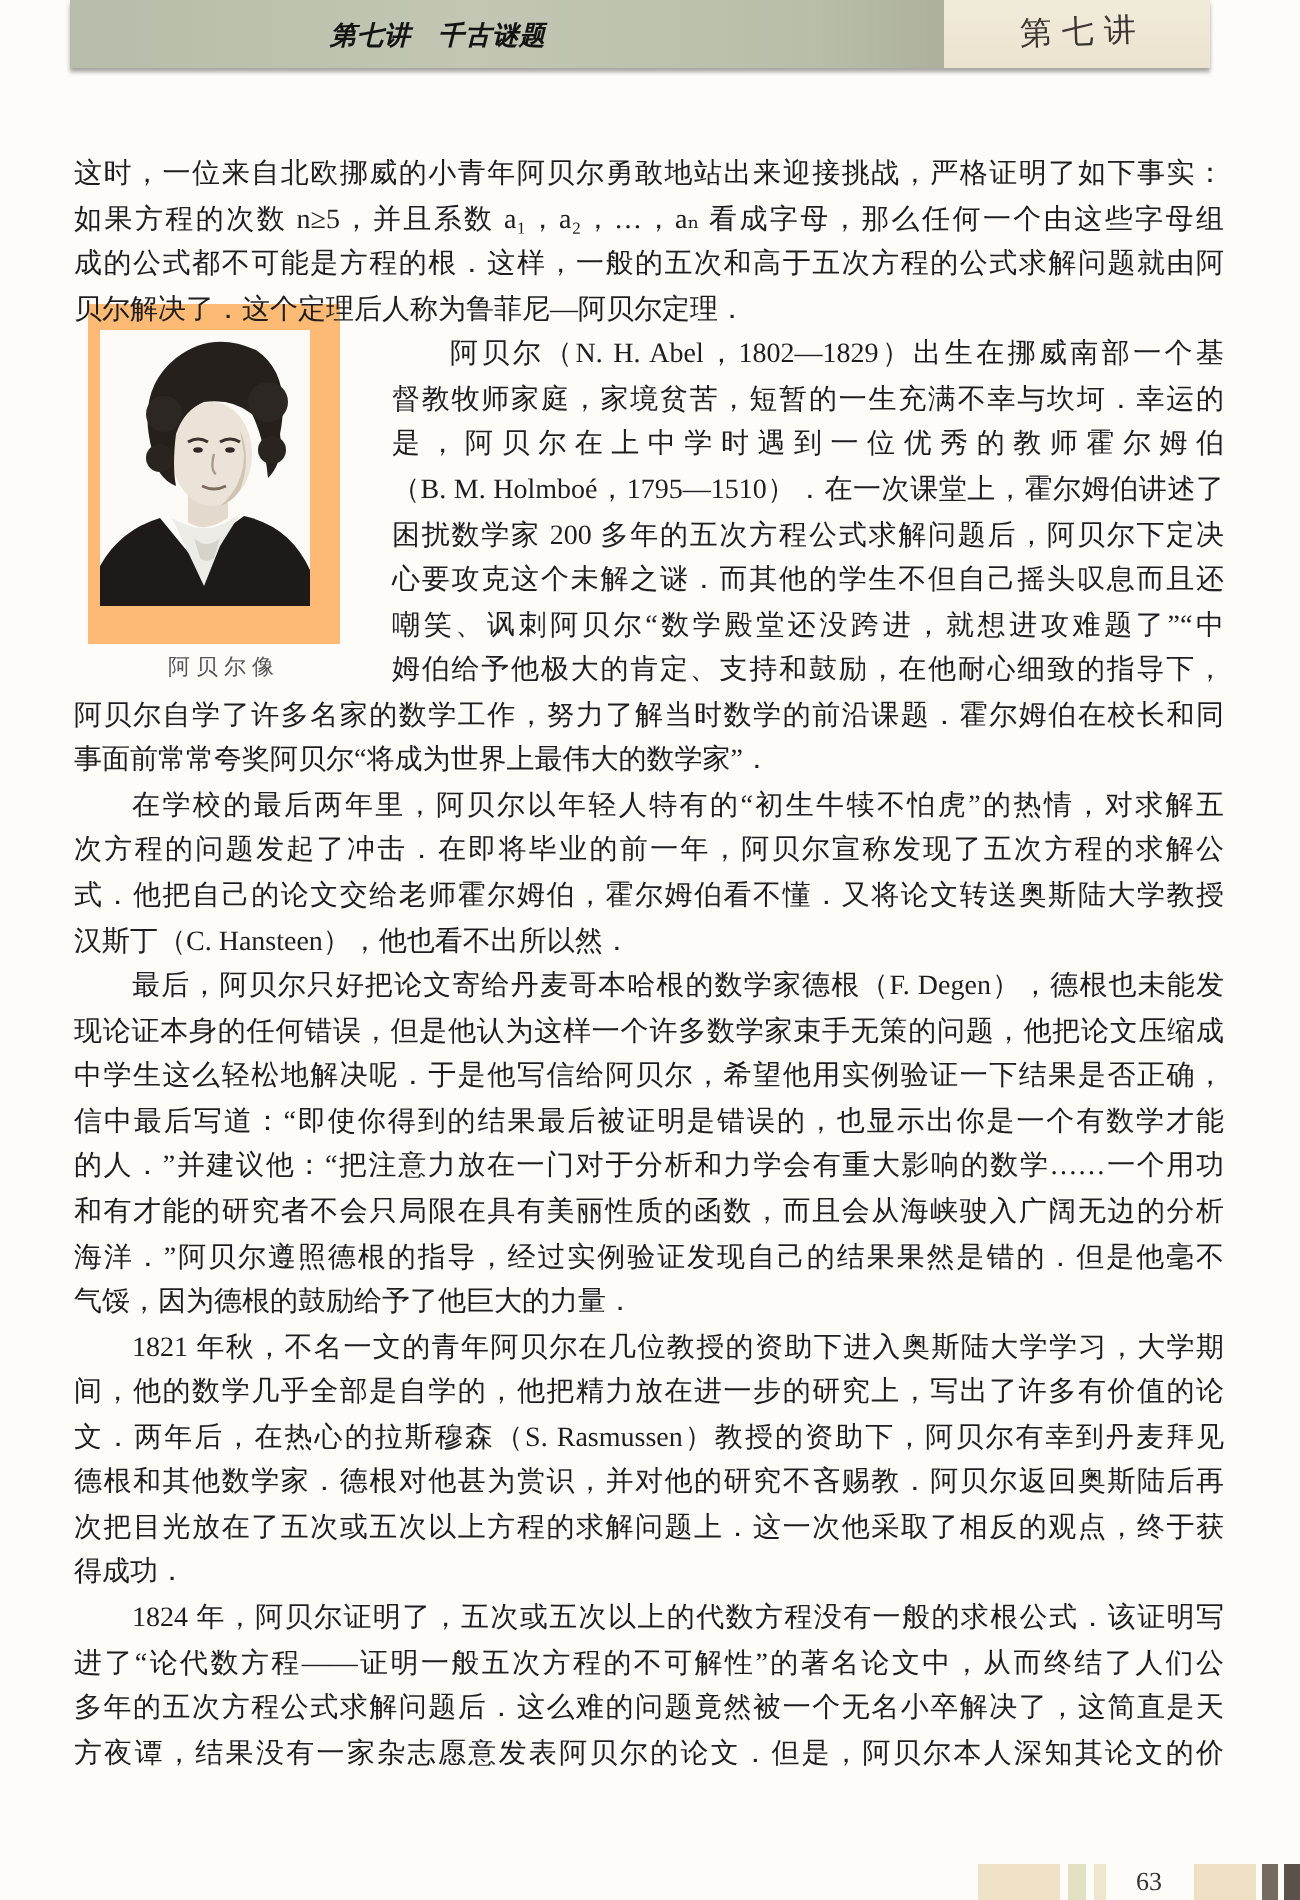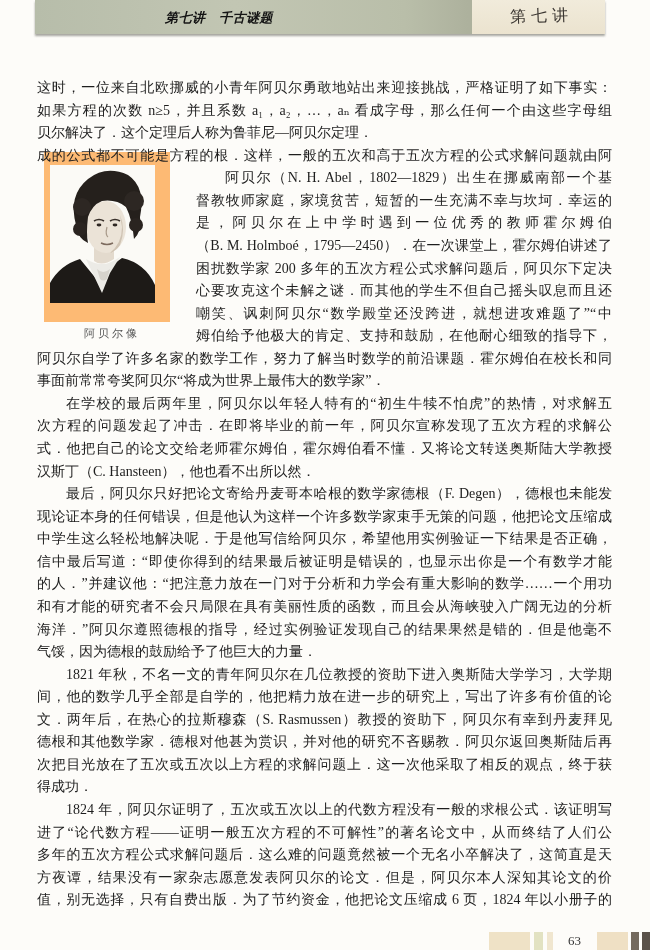--- a/index.html
+++ b/index.html
@@ -100,29 +100,29 @@
     <path d="M51,78 Q57,81 63,78" stroke="#7d6b5e" stroke-width="1.4" fill="none"></path>
   </svg>
   <div class="caption">阿贝尔像</div>
 </div>
 
 <div class="article">
 
   <div>
     <div class="ln">这时，一位来自北欧挪威的小青年阿贝尔勇敢地站出来迎接挑战，严格证明了如下事实：</div>
     <div class="ln">如果方程的次数 n≥5，并且系数 a₁，a₂，…，aₙ 看成字母，那么任何一个由这些字母组</div>
+    <div class="ln">成的公式都不可能是方程的根．这样，一般的五次和高于五次方程的公式求解问题就由阿</div>
     <div class="ln end">贝尔解决了．这个定理后人称为鲁菲尼—阿贝尔定理．</div>
-    <div class="ln">成的公式都不可能是方程的根．这样，一般的五次和高于五次方程的公式求解问题就由阿</div>
   </div>
 
   <div>
     <div class="ln rc ind">阿贝尔（N. H. Abel，1802—1829）出生在挪威南部一个基</div>
     <div class="ln rc">督教牧师家庭，家境贫苦，短暂的一生充满不幸与坎坷．幸运的</div>
     <div class="ln rc">是，阿贝尔在上中学时遇到一位优秀的教师霍尔姆伯</div>
-    <div class="ln rc">（B. M. Holmboé，1795—2450）．在一次课堂上，霍尔姆伯讲述了</div>
+    <div class="ln rc">（B. M. Holmboé，1795—1510）．在一次课堂上，霍尔姆伯讲述了</div>
     <div class="ln rc">困扰数学家 200 多年的五次方程公式求解问题后，阿贝尔下定决</div>
     <div class="ln rc">心要攻克这个未解之谜．而其他的学生不但自己摇头叹息而且还</div>
     <div class="ln rc">嘲笑、讽刺阿贝尔“数学殿堂还没跨进，就想进攻难题了”“中</div>
     <div class="ln rc">姆伯给予他极大的肯定、支持和鼓励，在他耐心细致的指导下，</div>
     <div class="ln">阿贝尔自学了许多名家的数学工作，努力了解当时数学的前沿课题．霍尔姆伯在校长和同</div>
     <div class="ln end">事面前常常夸奖阿贝尔“将成为世界上最伟大的数学家”．</div>
   </div>
 
   <div>
     <div class="ln ind">在学校的最后两年里，阿贝尔以年轻人特有的“初生牛犊不怕虎”的热情，对求解五</div>
@@ -149,21 +149,20 @@
     <div class="ln">德根和其他数学家．德根对他甚为赏识，并对他的研究不吝赐教．阿贝尔返回奥斯陆后再</div>
     <div class="ln">次把目光放在了五次或五次以上方程的求解问题上．这一次他采取了相反的观点，终于获</div>
     <div class="ln end">得成功．</div>
   </div>
 
   <div>
     <div class="ln ind">1824 年，阿贝尔证明了，五次或五次以上的代数方程没有一般的求根公式．该证明写</div>
     <div class="ln">进了“论代数方程——证明一般五次方程的不可解性”的著名论文中，从而终结了人们公</div>
     <div class="ln">多年的五次方程公式求解问题后．这么难的问题竟然被一个无名小卒解决了，这简直是天</div>
     <div class="ln">方夜谭，结果没有一家杂志愿意发表阿贝尔的论文．但是，阿贝尔本人深知其论文的价</div>
-    <div class="ln">值，别无选择，只有自费出版．为了节约资金，他把论文压缩成 6 页，1824 年以小册子的</div>
   </div>
 </div>
 
 <div class="foot-block" style="left:489px;width:41px;background:#efe2c6;"></div>
 <div class="foot-block" style="left:534px;width:9px;background:#e2e2c2;"></div>
 <div class="foot-block" style="left:547px;width:6px;background:#f0e6cf;"></div>
 <div class="page-number">63</div>
 <div class="foot-block" style="left:597px;width:31px;background:#efe0c4;"></div>
 <div class="foot-block" style="left:631px;width:8px;background:#746a5e;"></div>
 <div class="foot-block" style="left:642px;width:8px;background:#5a524a;"></div>

